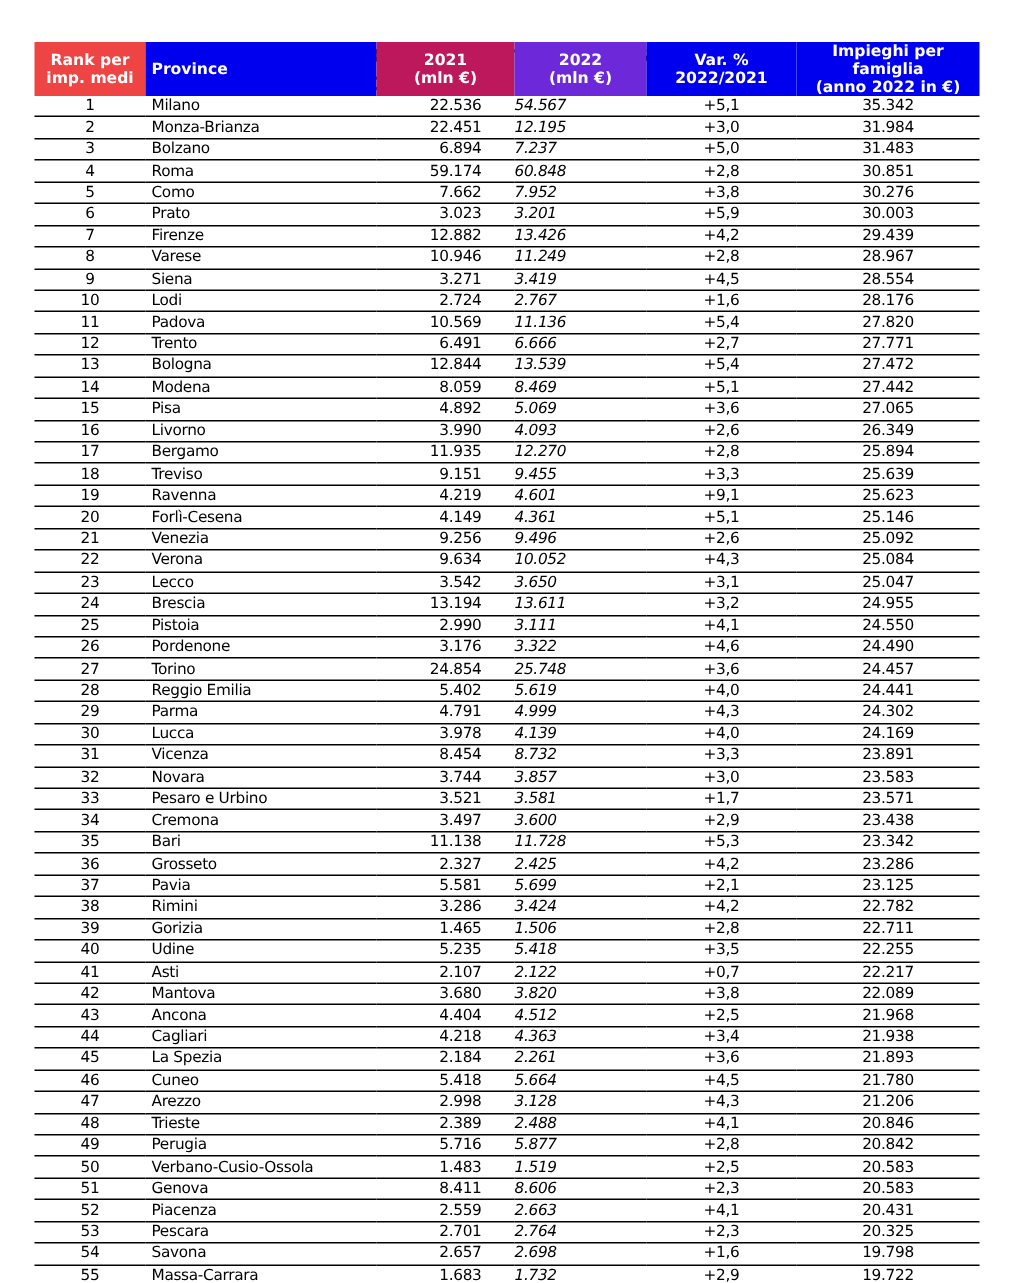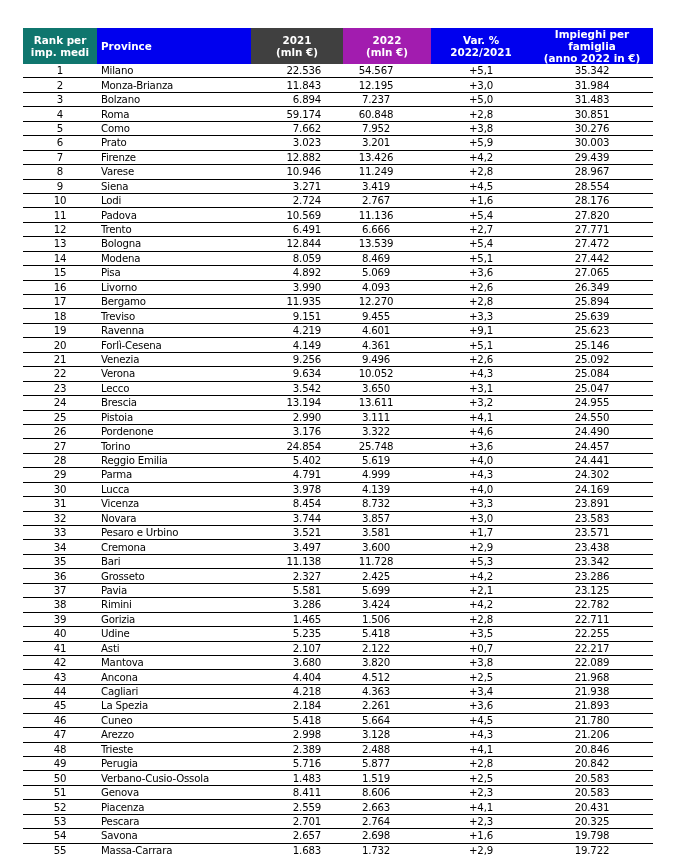--- a/index.html
+++ b/index.html
@@ -35,53 +35,53 @@
     thead th.c-num { text-align: center; }
     tbody td {
       height: 13.45px; line-height: 13px; padding: 0;
       border-bottom: 1px solid #000;
       white-space: nowrap;
       letter-spacing: -0.2px;
     }
     td.c-rank { text-align: center; width: 70px; }
     td.c-prov { text-align: left; padding-left: 4px; width: 150px; }
     td.c-y21 { text-align: right; padding-right: 22px; width: 70px; }
-    td.c-y22 { text-align: center; padding-right: 22px; width: 66px; }
+    td.c-y22 { text-align: left; padding-right: 22px; width: 66px; font-style: italic; }
     td.c-var { text-align: center; width: 100px; }
     td.c-imp { text-align: center; }
   </style>
 </head>
 <body>
 
 <div class="title">Tab. 1 – L’indebitamento delle famiglie italiane (per provincia)</div>
 
 <table>
   <thead>
     <tr>
-      <th class="c-rank" style="background: #0f766e; color: rgb(255, 255, 255);"><span>Rank per</span><br><span>imp. medi</span></th>
+      <th class="c-rank" style="background: #ef4444; color: rgb(255, 255, 255);"><span>Rank per</span><br><span>imp. medi</span></th>
       <th class="c-prov" style="background: rgb(0, 0, 238); color: rgb(255, 255, 255);">Province</th>
-      <th class="c-num" style="background: #404040; color: rgb(255, 255, 255);"><span>2021</span><br><span>(mln €)</span></th>
-      <th class="c-num" style="background: #a21caf; color: rgb(255, 255, 255);"><span>2022</span><br><span>(mln €)</span></th>
+      <th class="c-num" style="background: #be185d; color: rgb(255, 255, 255);"><span>2021</span><br><span>(mln €)</span></th>
+      <th class="c-num" style="background: #6d28d9; color: rgb(255, 255, 255);"><span>2022</span><br><span>(mln €)</span></th>
       <th class="c-num" style="background: rgb(0, 0, 238); color: rgb(255, 255, 255);"><span>Var. %</span><br><span>2022/2021</span></th>
       <th class="c-num" style="background: rgb(0, 0, 238); color: rgb(255, 255, 255);"><span>Impieghi per famiglia</span><br><span>(anno 2022 in €)</span></th>
     </tr>
   </thead>
   <tbody id="tbody">
       <tr>
         <td class="c-rank">1</td>
         <td class="c-prov">Milano</td>
         <td class="c-y21">22.536</td>
         <td class="c-y22">54.567</td>
         <td class="c-var">+5,1</td>
         <td class="c-imp">35.342</td>
       </tr>
       <tr>
         <td class="c-rank">2</td>
         <td class="c-prov">Monza-Brianza</td>
-        <td class="c-y21">11.843</td>
+        <td class="c-y21">22.451</td>
         <td class="c-y22">12.195</td>
         <td class="c-var">+3,0</td>
         <td class="c-imp">31.984</td>
       </tr>
       <tr>
         <td class="c-rank">3</td>
         <td class="c-prov">Bolzano</td>
         <td class="c-y21">6.894</td>
         <td class="c-y22">7.237</td>
         <td class="c-var">+5,0</td>

